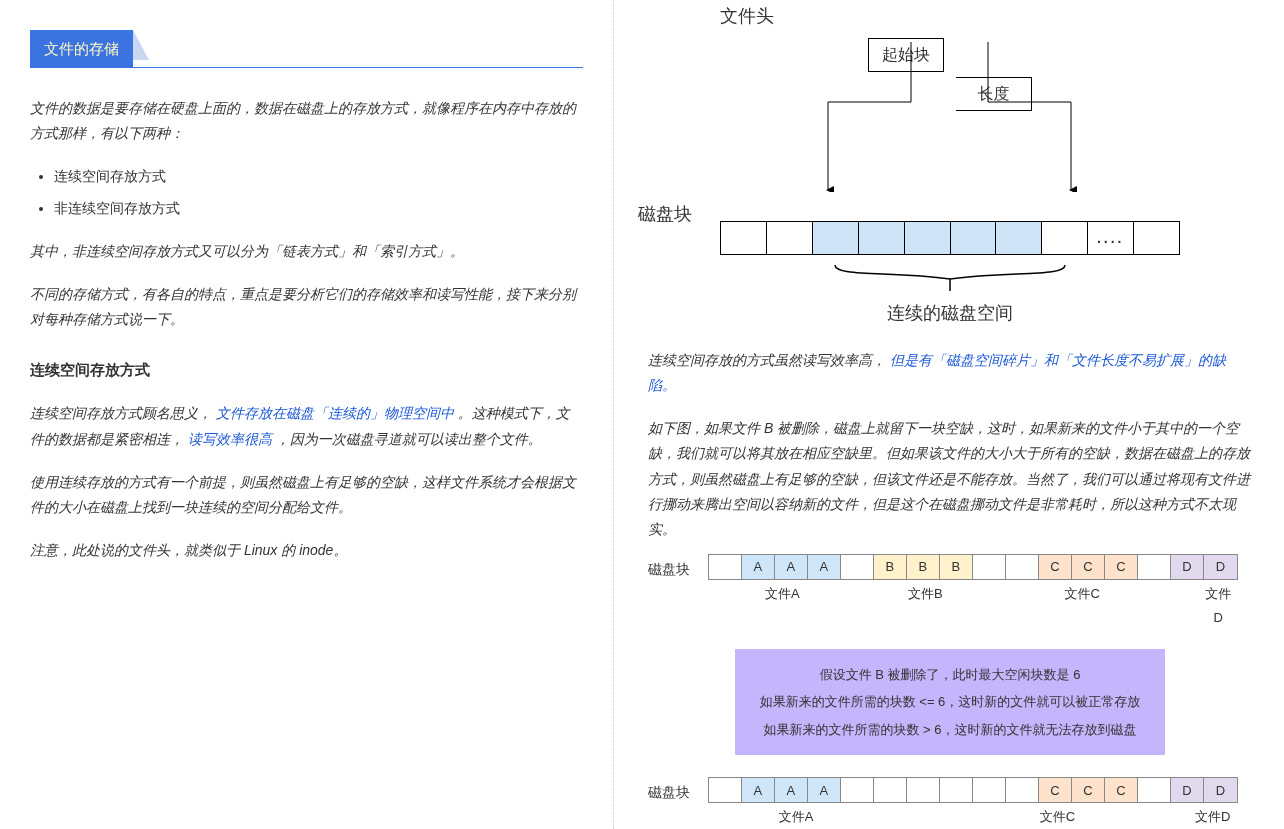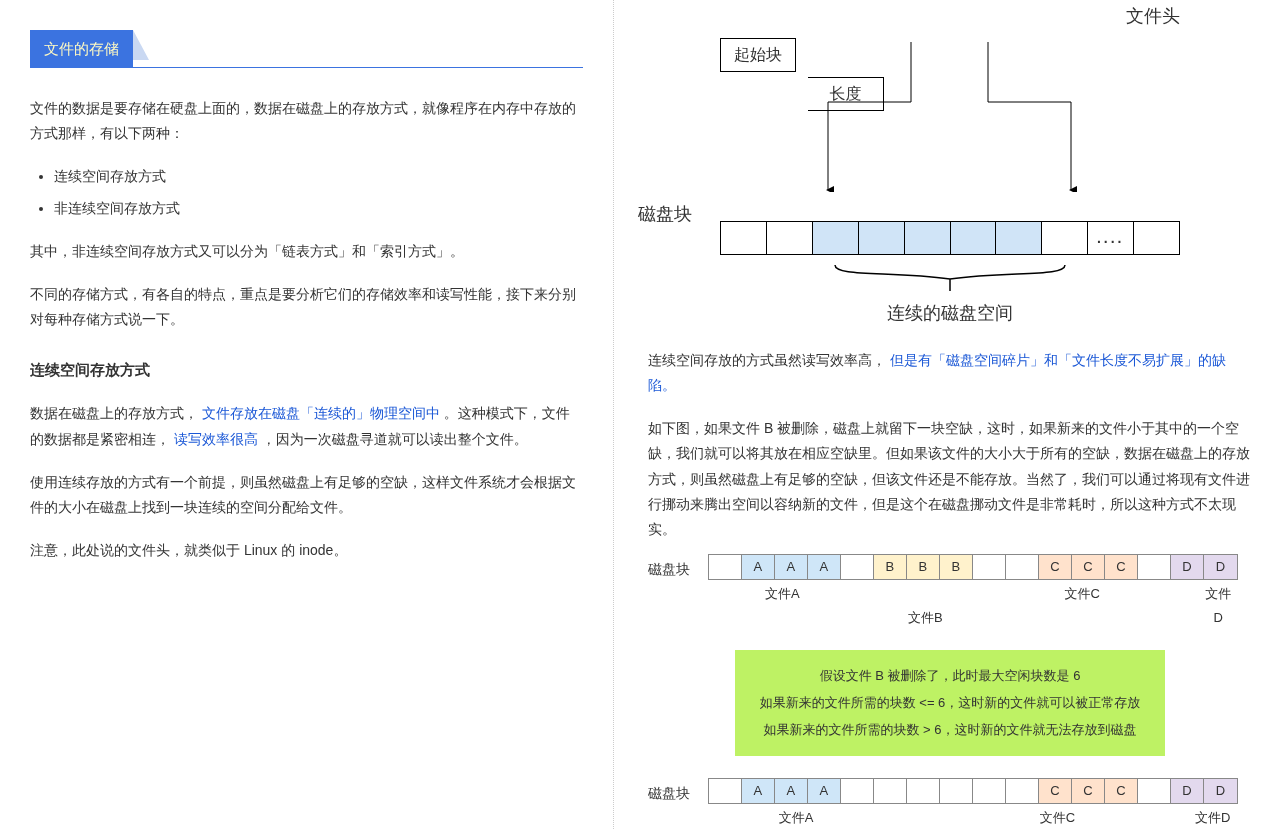--- a/index.html
+++ b/index.html
@@ -40,38 +40,38 @@
     right: -16px; top: 0;
     border-left: 16px solid #c9d8f2;
     border-top: 30px solid transparent;
   }
   .sec-underline {
     border-bottom: 1px solid #3b73e0;
     margin-bottom: 22px;
     position: relative;
     top: -6px;
   }
-  .para { margin: 0 0 18px 0; }
+  .para { margin: 0 0 18px 0; font-style: italic; }
   ul.bul { margin: 0 0 18px 24px; padding: 0; }
   ul.bul li { margin-bottom: 6px; list-style: disc; }
   .sub-h {
     font-weight: bold;
     font-size: 15px;
     margin: 24px 0 18px 0;
   }
   .hl { color: #1a57d6; }
 
   
   .d1 {
     width: 460px;
     margin: 0 auto 18px auto;
     position: relative;
   }
-  .d1-title{ text-align:right; font-size:18px; margin-bottom:6px;}
-  .d1-head-row{ display:flex; gap:12px; margin-bottom:110px;font-family:Liberation Serif, serif;}
+  .d1-title{ text-align:left; font-size:18px; margin-bottom:6px;}
+  .d1-head-row{ display:flex; justify-content:center; gap:12px; margin-bottom:110px;font-family:Liberation Serif, serif;}
   .d1-head-cell{
     border:1px solid #000; width:76px; height:34px;
     display:flex; align-items:center; justify-content:center; font-size:16px;
   }
   .d1-head-cell + .d1-head-cell{ border-left:none;margin-top:39px;}
 
   .d1-label-left{
     position:absolute; left:-82px; top:198px; font-size:18px;
   }
   .d1-disk{
@@ -103,21 +103,21 @@
     width:33px; height:24px; border-right:1px solid #888;
     display:flex; align-items:center; justify-content:center; font-size:13px;
   }
   .tbl .c:last-child{ border-right:none;}
   .cA{ background:#cfe6f8;} .cB{ background:#fff2cc;}
   .cC{ background:#ffe2cc;} .cD{ background:#e3d9ee;}
   .file-labels{ margin-left:56px; display:flex; width:528px; font-size:13px;gap:44px;}
   .file-labels span{ text-align:center;}
 
   .info-box{
-    background:#bef264; margin:20px auto 22px auto; width:430px;
+    background:#c4b5fd; margin:20px auto 22px auto; width:430px;
     padding:10px 0; font-size:13px; color:#333; text-align:center;
   }
   .info-box div{ margin:4px 0;}
 
   .brace2{ text-align:center; margin-left:28px;}
   .free-label{ text-align:left; font-size:13px; margin-top:2px;}
 
   .badge{
     background:#ffcc33; padding:4px 10px; font-weight:bold;
     display:block; width:124px; margin:22px auto 0 auto; text-align:center; font-size:14px;
@@ -138,21 +138,21 @@
     <ul class="bul">
       <li>连续空间存放方式</li>
       <li>非连续空间存放方式</li>
     </ul>
     <p class="para">其中，非连续空间存放方式又可以分为「链表方式」和「索引方式」。</p>
     <p class="para">不同的存储方式，有各自的特点，重点是要分析它们的存储效率和读写性能，接下来分别对每种存储方式说一下。</p>
 
     <div class="sub-h">连续空间存放方式</div>
 
     <p class="para">
-      <span>数据在磁盘上的存放方式，</span>
+      <span>连续空间存放方式顾名思义，</span>
       <span class="hl">文件存放在磁盘「连续的」物理空间中</span>
       <span>。这种模式下，文件的数据都是紧密相连，</span>
       <span class="hl">读写效率很高</span>
       <span>，因为一次磁盘寻道就可以读出整个文件。</span>
     </p>
 
     <p class="para">使用连续存放的方式有一个前提，则虽然磁盘上有足够的空缺，这样文件系统才会根据文件的大小在磁盘上找到一块连续的空间分配给文件。</p>
 
 
     <p class="para">注意，此处说的文件头，就类似于 Linux 的 inode。</p>
@@ -226,21 +226,21 @@
           <div class="c cC">C</div>
           <div class="c "></div>
           <div class="c cD">D</div>
           <div class="c cD">D</div>
         </span>
     </div>
     <div class="file-labels" id="fl1">
         <span style="width: 33px;"></span>
         <span style="width: 99px;">文件A</span>
         <span style="width: 33px;"></span>
-        <span style="width: 99px; margin-top: 24px;">文件B</span>
+        <span style="width: 99px;">文件B</span>
         <span style="width: 66px;"></span>
         <span style="width: 99px;">文件C</span>
         <span style="width: 33px;"></span>
         <span style="width: 66px;">文件D</span>
       </div>
 
     <div class="info-box">
       <div>假设文件 B 被删除了，此时最大空闲块数是 6</div>
       <div>如果新来的文件所需的块数 &lt;= 6，这时新的文件就可以被正常存放</div>
       <div>如果新来的文件所需的块数 &gt; 6，这时新的文件就无法存放到磁盘</div>

